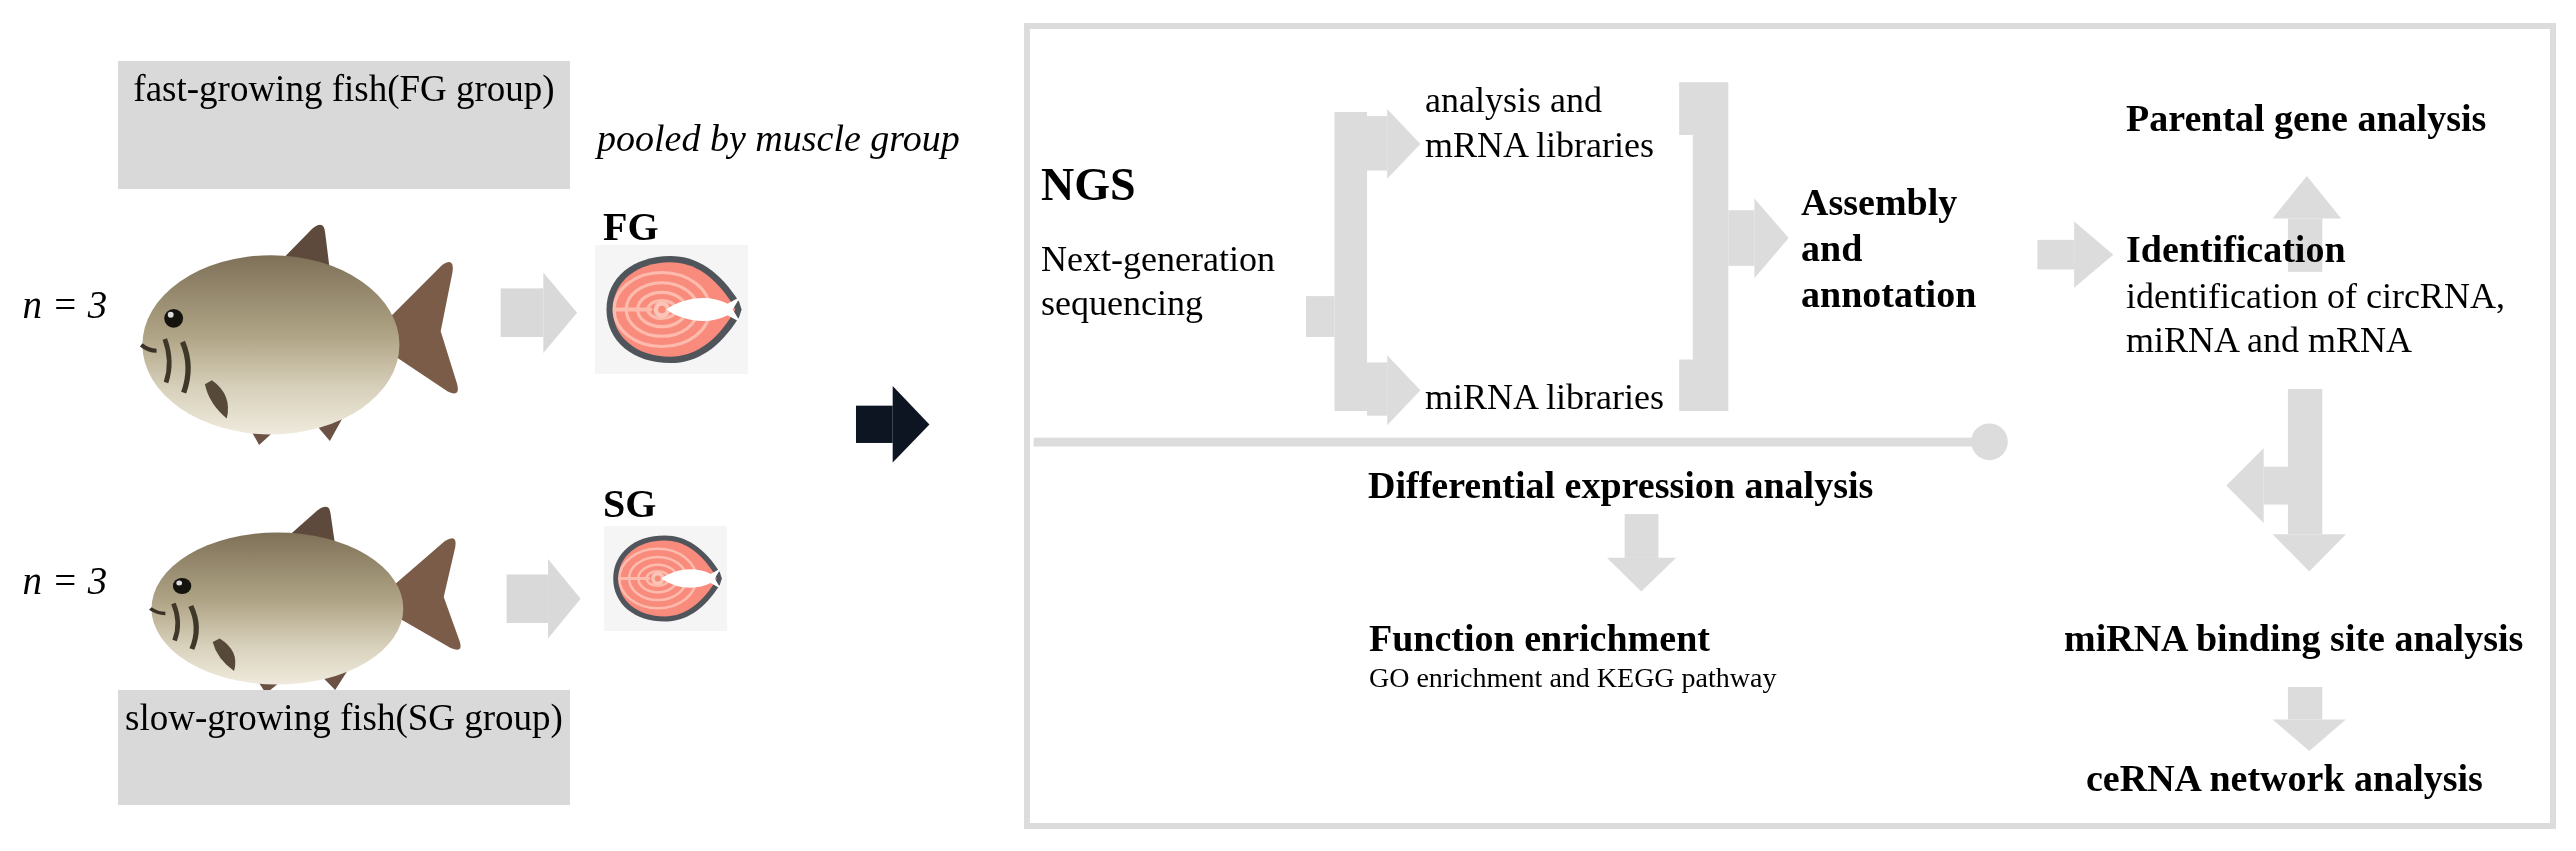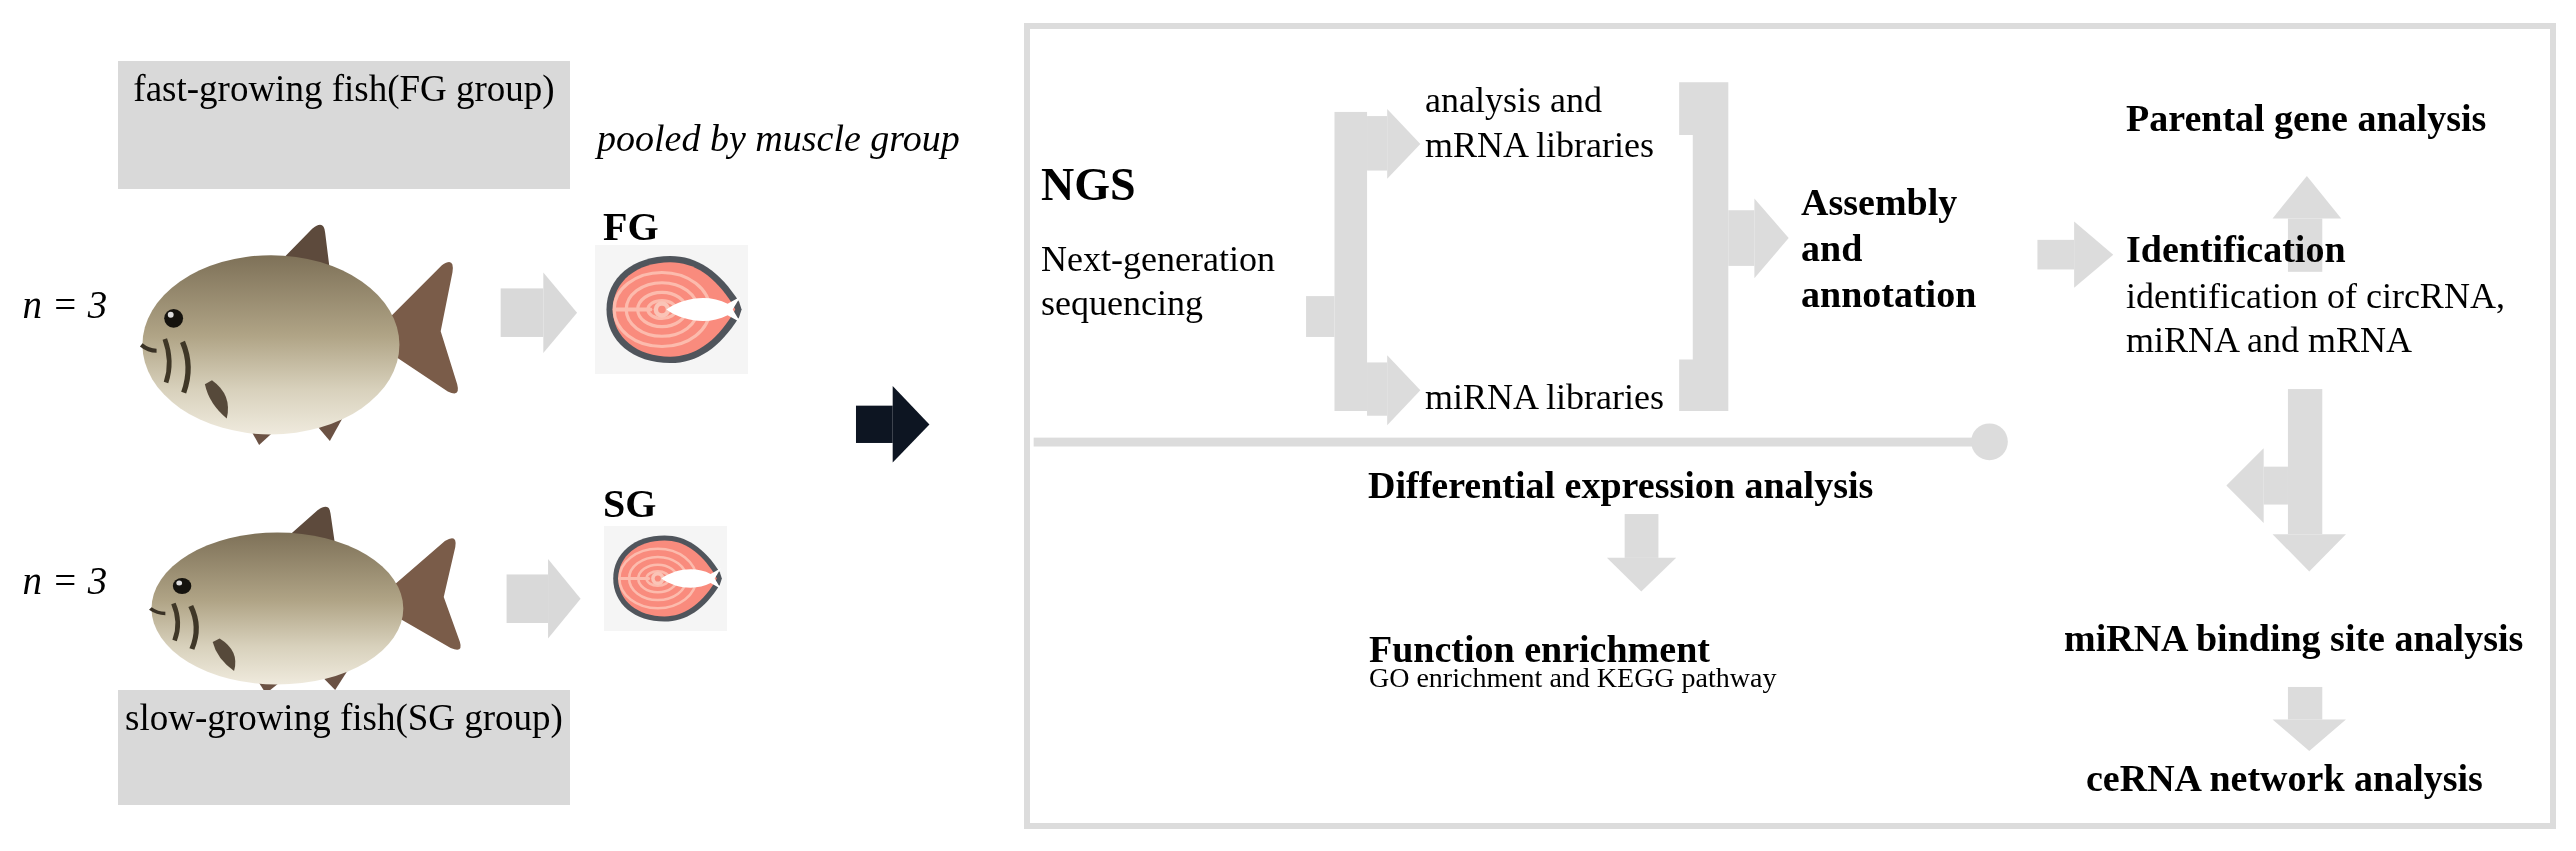--- a/index.html
+++ b/index.html
@@ -31,21 +31,21 @@
   .nowrap{white-space:nowrap;}
   #ngs-title{left:1041px;top:158px;font-size:46px;font-weight:bold;}
   #ngs-sub{left:1041px;top:220px;font-size:36px;line-height:44px;margin-top:17px;}
   #lib-circ{left:1425px;top:78px;font-size:36px;line-height:45px;}
   #lib-mirna{left:1425px;top:376px;font-size:36px;}
   #assembly{left:1801px;top:179px;font-size:38px;font-weight:bold;line-height:46px;}
   #identification-title{left:2126px;top:227px;font-size:38px;font-weight:bold;}
   #identification-sub{left:2126px;top:274px;font-size:36px;line-height:44px;}
   #parental{left:2126px;top:68px;font-size:38px;font-weight:bold;margin-top:28px;}
   #differential{left:1368px;top:463px;font-size:38px;font-weight:bold;}
-  #function-title{left:1369px;top:616px;font-size:38px;font-weight:bold;margin-top:11px;}
+  #function-title{left:1369px;top:616px;font-size:38px;font-weight:bold;}
   #function-sub{left:1369px;top:662px;font-size:28px;}
   #mirna-binding{left:2032px;top:616px;font-size:38px;font-weight:bold;margin-left:32px;}
   #cerna{left:2086px;top:756px;font-size:38px;font-weight:bold;}
 </style>
 </head>
 <body>
 
 <div id="stage">
 
   <div class="abs" id="panel"></div>

